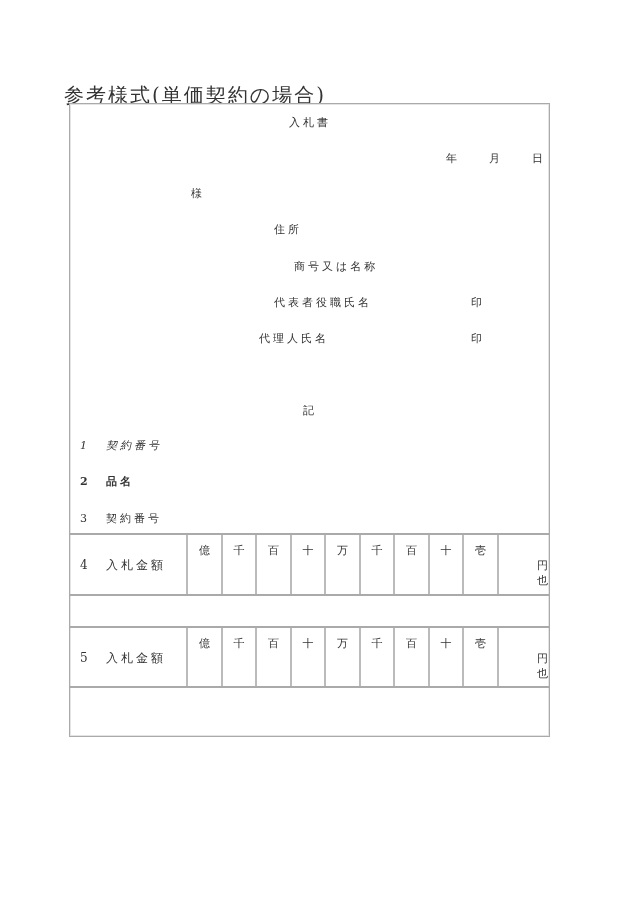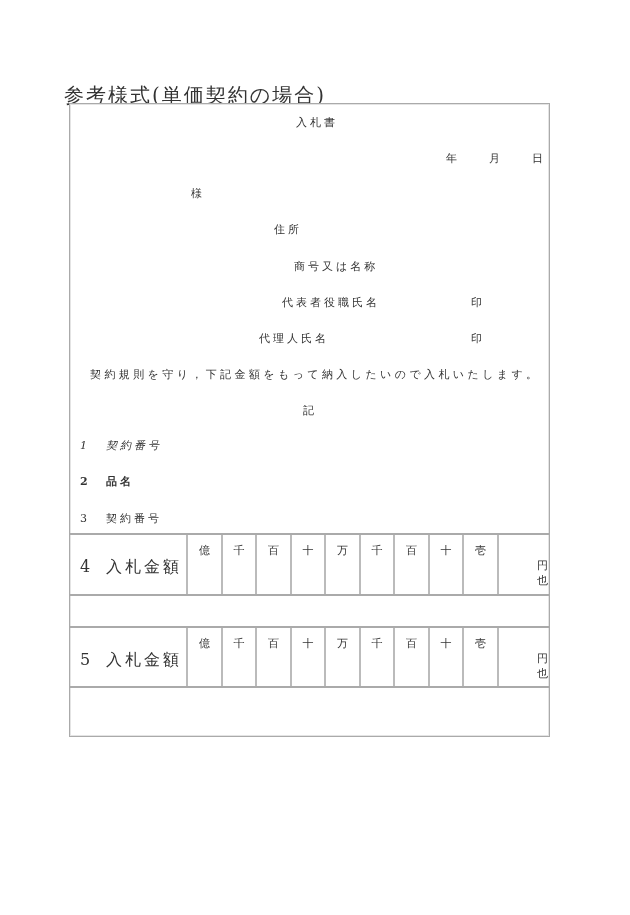--- a/index.html
+++ b/index.html
@@ -7,45 +7,44 @@
            font-family: "DejaVu Serif", "Liberation Serif", serif; color: #333; }
     .caption { position: absolute; left: 64px; top: 82px; font-size: 20px; letter-spacing: 2px; color: #333; }
     .form { position: absolute; left: 69px; top: 103px; width: 481px; height: 634px;
             border: 1px solid #aaa; box-shadow: inset 0 0 0 1px #e4e4e4; box-sizing: border-box; background: #fff; }
     .t { position: absolute; font-size: 11px; letter-spacing: 3px; white-space: nowrap; color: #333; }
     .row { position: absolute; left: 0; width: 479px; border-top: 2px solid #aaa; border-bottom: 2px solid #aaa;
            box-sizing: border-box; }
     .cell { position: absolute; top: 0; bottom: 0; border-left: 2px solid #bbb; box-sizing: border-box; }
     .digit { position: absolute; top: 8px; left: 0; right: 0; text-align: center; font-size: 11px; color: #333; }
     .unit { position: absolute; left: 6px; top: 23px; font-size: 11px; letter-spacing: 3px; color: #333; margin-left: 32px; }
-    .rlabel { position: absolute; left: 10px; top: 22px; font-size: 16px; letter-spacing: 3px; color: #333; }
+    .rlabel { position: absolute; left: 10px; top: 22px; font-size: 12px; letter-spacing: 3px; color: #333; }
     .rlabel .num { display: inline-block; width: 26px; }
   </style>
 </head>
 <body>
 
 <div class="caption">参考様式(単価契約の場合)</div>
 
 <div class="form">
-  <div class="t" style="left:219px; top:11px;margin-left:7px;">入札書</div>
+  <div class="t" style="left:219px; top:11px;">入札書</div>
 
   <div class="t" style="left:376px; top:47px;">年</div>
   <div class="t" style="left:419px; top:47px;">月</div>
   <div class="t" style="left:462px; top:47px;">日</div>
 
   <div class="t" style="left:121px; top:82px;">様</div>
 
   <div class="t" style="left:204px; top:118px;">住所</div>
   <div class="t" style="left:204px; top:155px;margin-left:20px;">商号又は名称</div>
-  <div class="t" style="left:212px; top:191px;text-align:center;">代表者役職氏名</div>
+  <div class="t" style="left:204px; top:191px;text-align:center;">代表者役職氏名</div>
   <div class="t" style="left:401px; top:191px;">印</div>
   <div class="t" style="left:189px; top:227px;">代理人氏名</div>
   <div class="t" style="left:401px; top:227px;">印</div>
 
-  <div class="t" style="left:20px; top:263px; letter-spacing:3.4px;">契約規則を守り，下記金額をもって納入したいので入札いたします。</div>
   <div class="t" style="left:233px; top:299px;">記</div>
 
   <div class="t" style="left:10px; top:334px;font-style:italic;">
     <span style="display:inline-block;width:26px;">1</span><span>契約番号</span>
   </div>
   <div class="t" style="left:10px; top:370px;font-weight:bold;">
     <span style="display:inline-block;width:26px;">2</span><span>品名</span>
   </div>
   <div class="t" style="left:10px; top:407px;">
     <span style="display:inline-block;width:26px;">3</span><span>契約番号</span>

